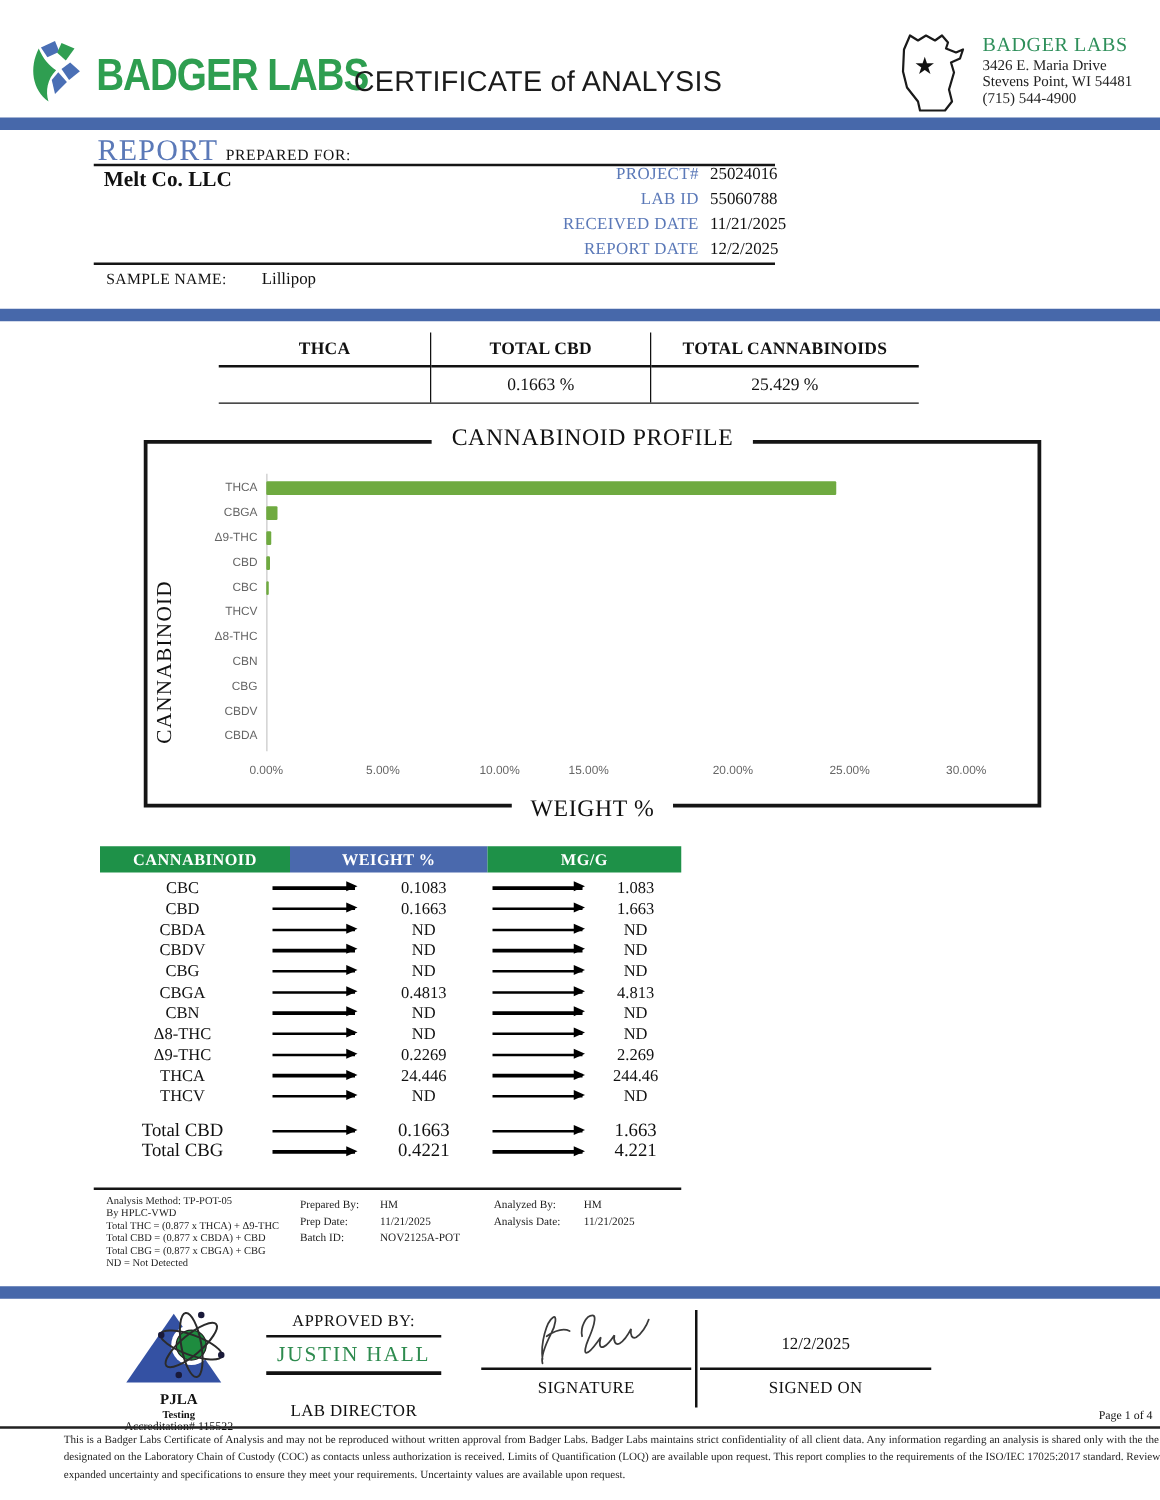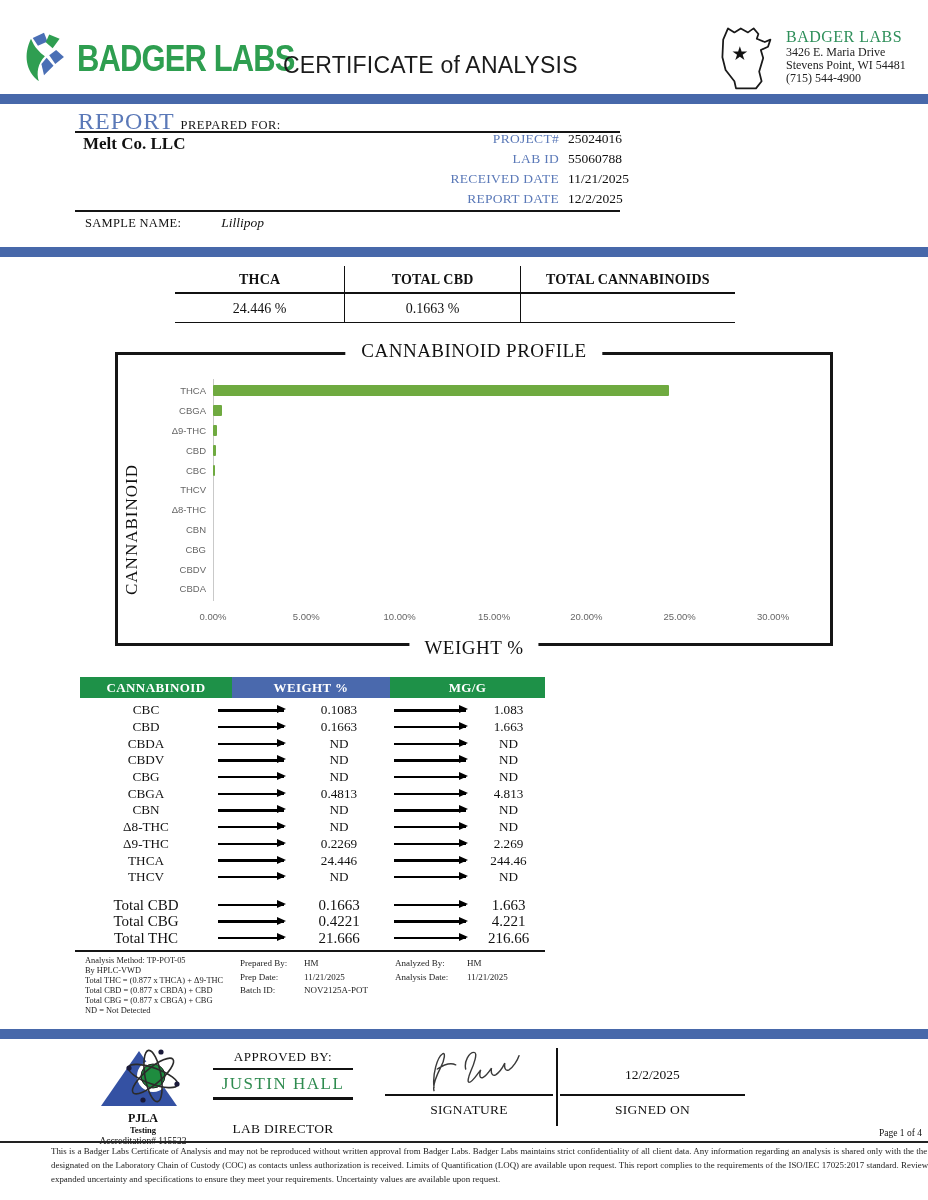--- a/index.html
+++ b/index.html
@@ -23,21 +23,21 @@
   
   .report-head{position:absolute;left:78px;top:108px;white-space:nowrap;}
   .report-word{color:#5b79b8;font-size:24px;letter-spacing:1px;}
   .prepared{color:#141414;font-size:12.5px;letter-spacing:.5px;margin-left:6px;}
   .client{position:absolute;left:83px;top:134px;font-size:17px;font-weight:bold;}
   .fields{position:absolute;left:420px;top:129px;width:220px;}
   .frow{display:flex;height:20px;align-items:center;}
   .flabel{flex:1;text-align:right;color:#5b79b8;font-size:13.5px;letter-spacing:.3px;}
   .fvalue{width:72px;margin-left:9px;font-size:13.5px;color:#111;}
   .sample-row{position:absolute;left:85px;top:215px;font-size:12.5px;letter-spacing:.3px;}
-  .sample-value{margin-left:40px;font-size:13.5px;letter-spacing:0;font-style:italic;}
+  .sample-value{margin-left:28px;font-size:13.5px;letter-spacing:0;}
 
   
   .summary{position:absolute;left:175px;top:266px;width:560px;display:flex;border-bottom:1.5px solid #111;}
   .sum-cell{text-align:center;}
   .sum-cell.c1{width:170px;}
   .sum-cell.c2{width:175px;border-left:1.5px solid #111;border-right:1.5px solid #111;}
   .sum-cell.c3{width:215px;}
   .sum-head{height:26px;line-height:27px;font-weight:bold;font-size:14px;border-bottom:2px solid #111;letter-spacing:.2px;}
   .sum-val{height:28px;line-height:29px;font-size:14px;}
 
@@ -173,28 +173,28 @@
   <div class="hline" style="left:75px;top:210px;width:545px;height:2px;"></div>
   <div class="sample-row">
     <span>SAMPLE NAME:</span><span class="sample-value">Lillipop</span>
   </div>
 
   <div class="bluebar" style="top:247px;"></div>
 
   <div class="summary">
     <div class="sum-cell c1">
       <div class="sum-head">THCA</div>
-      <div class="sum-val">24.446 %</div>
     </div>
     <div class="sum-cell c2">
       <div class="sum-head">TOTAL CBD</div>
       <div class="sum-val">0.1663 %</div>
     </div>
     <div class="sum-cell c3">
       <div class="sum-head">TOTAL CANNABINOIDS</div>
+      <div class="sum-val">25.429 %</div>
     </div>
   </div>
 
   <div class="chart-box">
     <div class="chart-title">CANNABINOID PROFILE</div>
     <div class="chart-ylabel">CANNABINOID</div>
     <div class="chart-axis"></div>
     <div class="chart-rows">
         <div class="crow">
           <span class="cat">THCA</span>
@@ -248,21 +248,21 @@
         </div>
         <div class="crow">
           <span class="cat">CBDA</span>
           <div class="track"></div>
         </div>
       </div>
     <div class="chart-ticks">
         <span class="tick" style="left: 95px;">0.00%</span>
         <span class="tick" style="left: 188.333px;">5.00%</span>
         <span class="tick" style="left: 281.667px;">10.00%</span>
-        <span class="tick" style="left: 376px;">15.00%</span>
+        <span class="tick" style="left: 353px;">15.00%</span>
         <span class="tick" style="left: 468.333px;">20.00%</span>
         <span class="tick" style="left: 561.667px;">25.00%</span>
         <span class="tick" style="left: 655px;">30.00%</span>
       </div>
     <div class="chart-xlabel">WEIGHT %</div>
   </div>
 
   <div class="results">
     <div class="rt-head">
       <div class="rth h1" style="background: rgb(30, 145, 72);">CANNABINOID</div>
@@ -407,31 +407,20 @@
         <div class="rrow total">
           <span class="rname">Total CBG</span>
           <div class="acell">
             <div class="arrow"></div>
           </div>
           <span class="rval">0.4221</span>
           <div class="acell">
             <div class="arrow"></div>
           </div>
           <span class="rval">4.221</span>
-        </div>
-        <div class="rrow total">
-          <span class="rname">Total THC</span>
-          <div class="acell">
-            <div class="arrow"></div>
-          </div>
-          <span class="rval">21.666</span>
-          <div class="acell">
-            <div class="arrow"></div>
-          </div>
-          <span class="rval">216.66</span>
         </div>
       </div>
   </div>
   <div class="hline" style="left:75px;top:950px;width:470px;height:2px;"></div>
 
   <div class="notes-left">
       <div class="nline">Analysis Method: TP-POT-05</div>
       <div class="nline">By HPLC-VWD</div>
       <div class="nline">Total THC = (0.877 x  THCA) + Δ9-THC</div>
       <div class="nline">Total CBD = (0.877 x  CBDA) + CBD</div>

